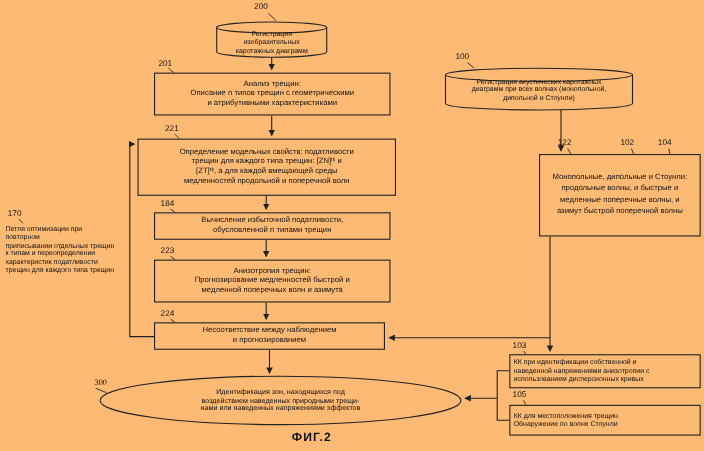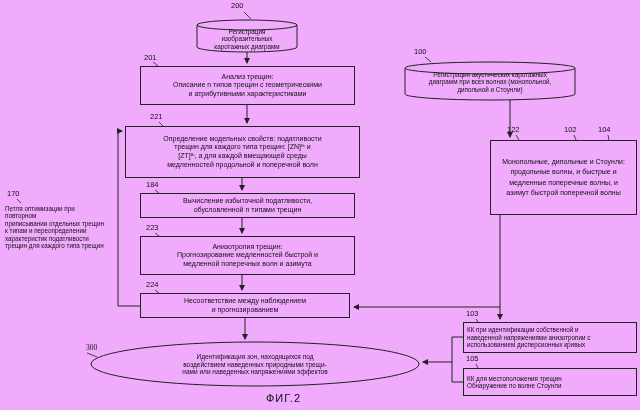--- a/index.html
+++ b/index.html
@@ -1,36 +1,36 @@
 <!DOCTYPE html>
 <html><head>
 <meta charset="utf-8">
 <style>
   html,body{margin:0;padding:0;background:#e9e9e7;}
   .canvas{
-    position:relative;width:640px;height:410px;background:#f0abfc;
+    position:relative;width:640px;height:410px;background:#fdba74;
     font-family:"Liberation Sans","DejaVu Sans",sans-serif;color:#111;
     overflow:hidden;
   }
   svg.wires{position:absolute;left:0;top:0;width:640px;height:410px;}
   .node{
     position:absolute;border:1px solid #222;box-sizing:border-box;
     display:flex;align-items:center;justify-content:center;
     text-align:center;white-space:pre-line;background:transparent;
   }
   .plain{border:none;}
   .leftal{text-align:left;justify-content:flex-start;padding:2px 3px;}
   .topal{align-items:flex-start;}
   .fs70{font-size:7px;line-height:1.22;}
   .fs65{font-size:6.5px;line-height:1.18;}
   .fs63{font-size:6.3px;line-height:1.18;}
   .ref{position:absolute;font-size:7.5px;line-height:1;}
   .caption{
     position:absolute;left:0;top:392;width:567px;text-align:center;
-    font-size:11px;font-weight:normal;letter-spacing:1px;top:392px;
+    font-size:11px;font-weight:bold;letter-spacing:1px;top:392px;
   }
 </style>
 </head>
 <body>
 
 <div class="canvas">
 
   <svg class="wires" viewBox="0 0 640 410" xmlns="http://www.w3.org/2000/svg">
     <defs>
       <marker id="ah" markerWidth="6" markerHeight="6" refX="5" refY="3" orient="auto">

